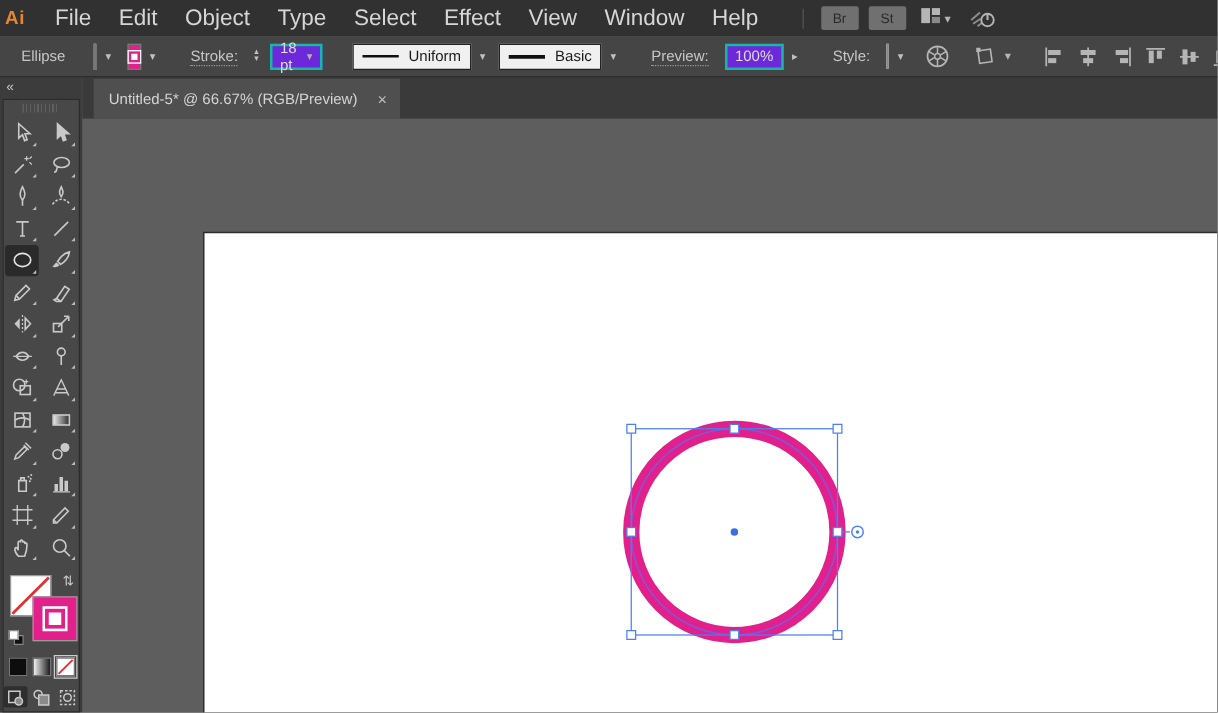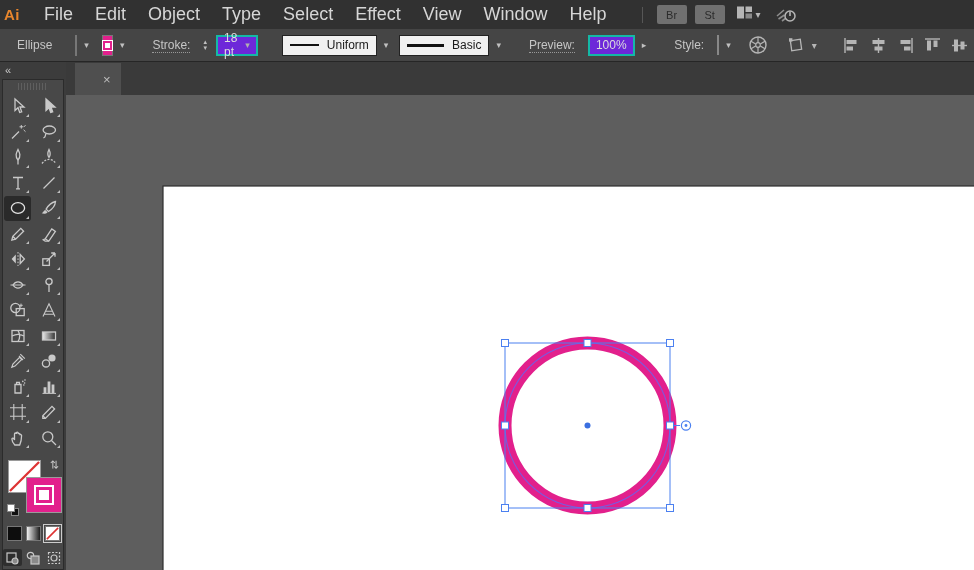--- a/index.html
+++ b/index.html
@@ -174,21 +174,21 @@
         <span class="fchev">▾</span>
     </div>
 
     <div class="cb-gap"></div>
     <div class="drop-preview" style="width:95px;">
       <span class="line uniform-line"></span>
       <span>Uniform</span>
     </div>
     <div class="chev-btn">▾</div>
 
-    <div class="drop-preview" style="width:90px;">
+    <div class="drop-preview" style="width:82px;">
       <span class="line basic-line"></span>
       <span>Basic</span>
     </div>
     <div class="chev-btn">▾</div>
 
     <div class="cb-gap"></div>
     <span class="cb-label cb-link">Preview:</span>
     <div class="field ofield" style="margin-left:6px;">
       <span>100%</span>
     </div>
@@ -483,20 +483,21 @@
                 <circle cx="8" cy="8" r="3"></circle>
               </svg>
             </div>
           </div>
       </div>
     </aside>
 
     <div class="main">
       <div class="tabstrip">
         <div class="doc-tab">
+          <span>Untitled-5* @ 66.67% (RGB/Preview)</span>
           <span class="tab-close">×</span>
         </div>
       </div>
 
       <div class="canvas">
         <svg class="scene" width="908" height="476" viewBox="0 0 908 476">
 
           <rect x="97" y="91" width="812" height="386" fill="#ffffff" stroke="#2e2e2e" stroke-width="1.2"></rect>
 
           <g>

